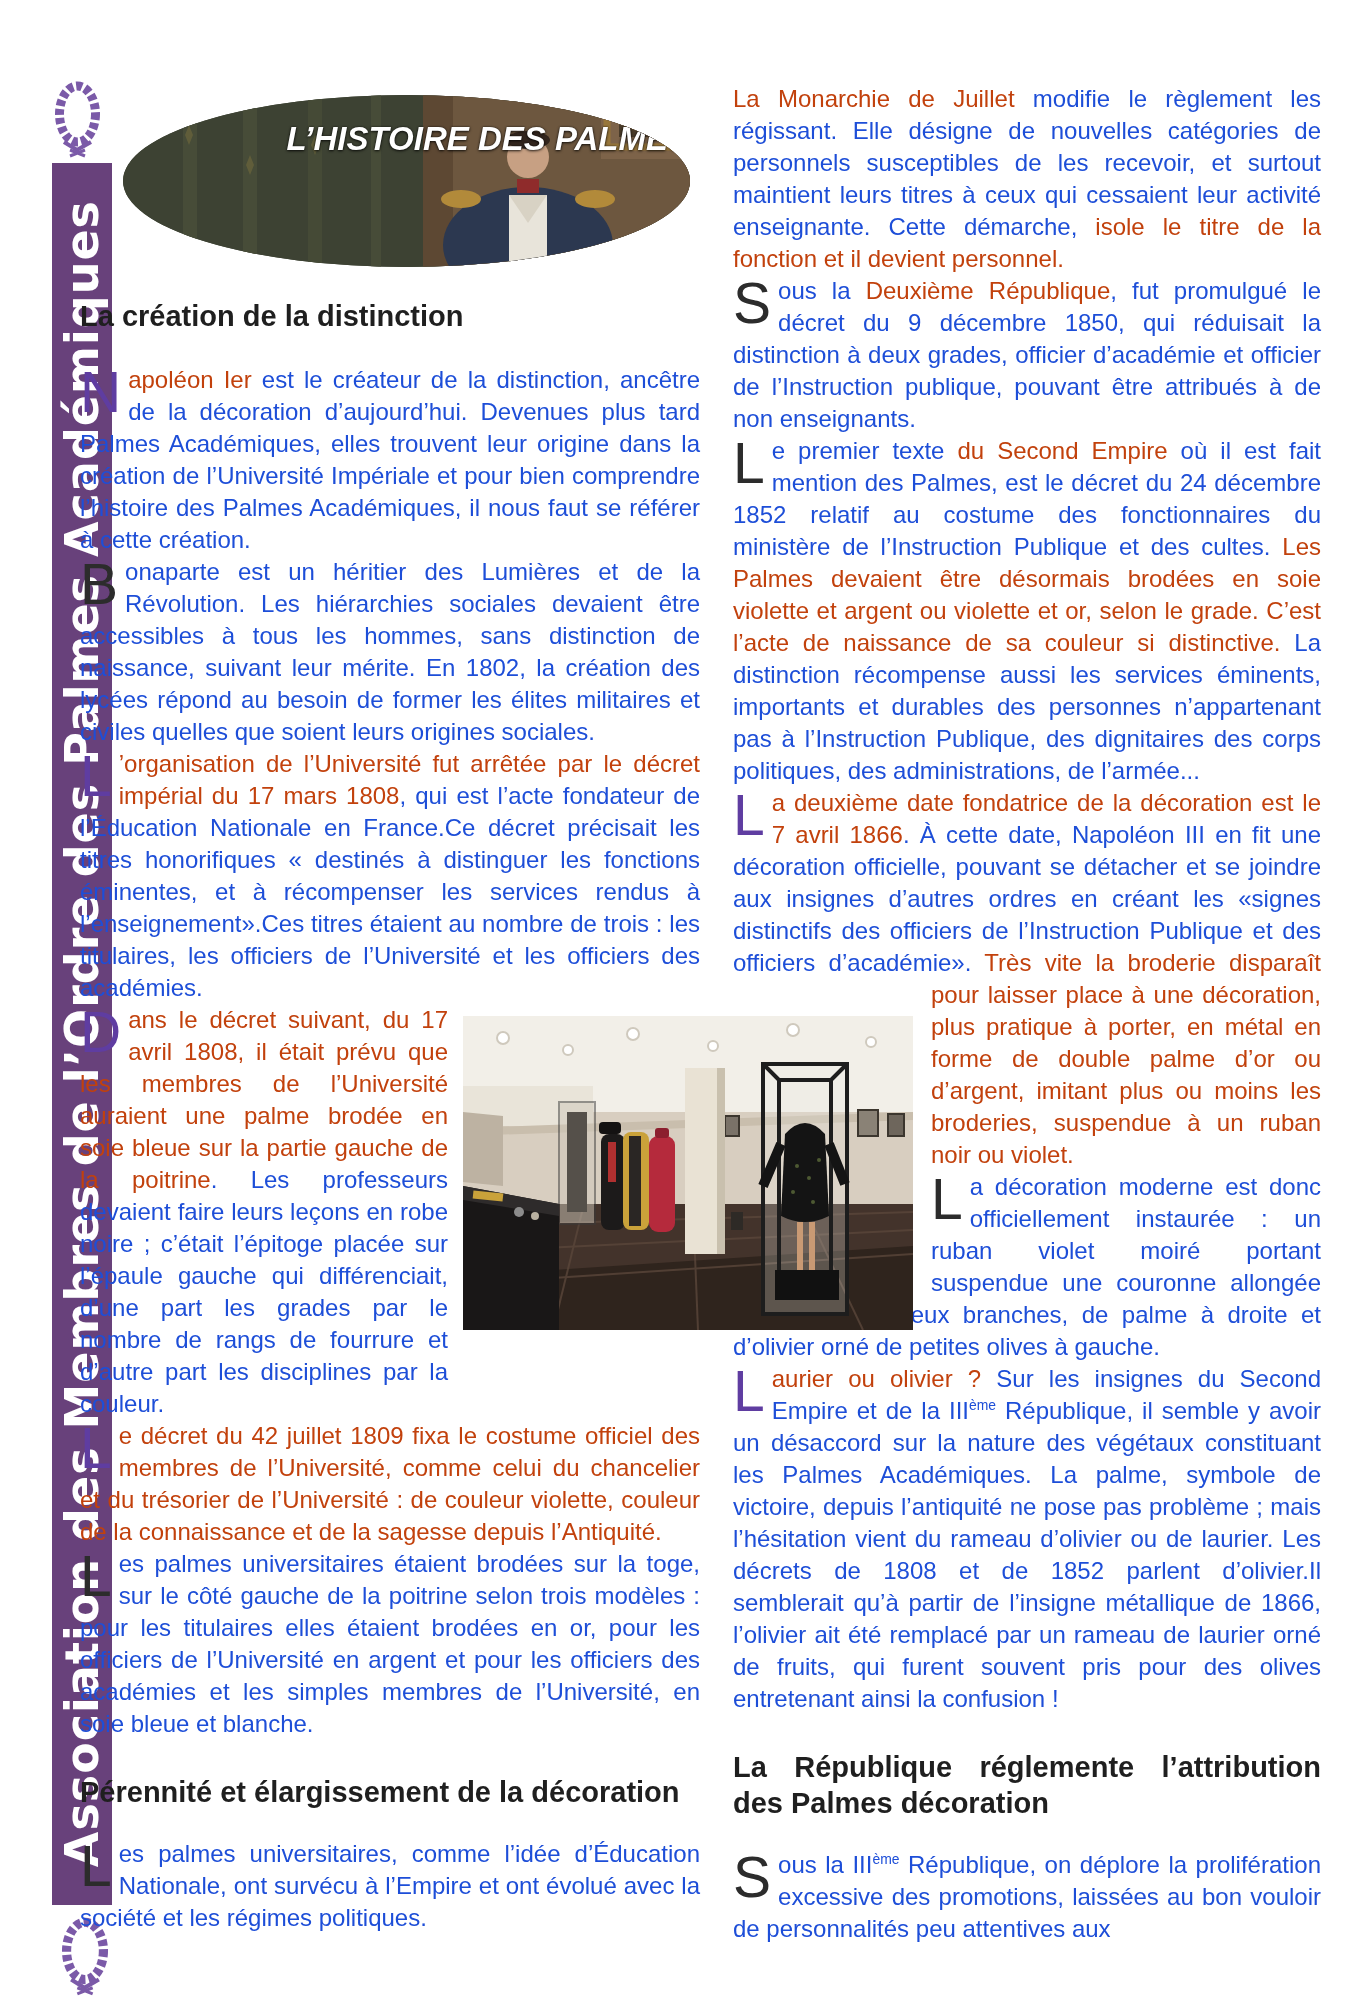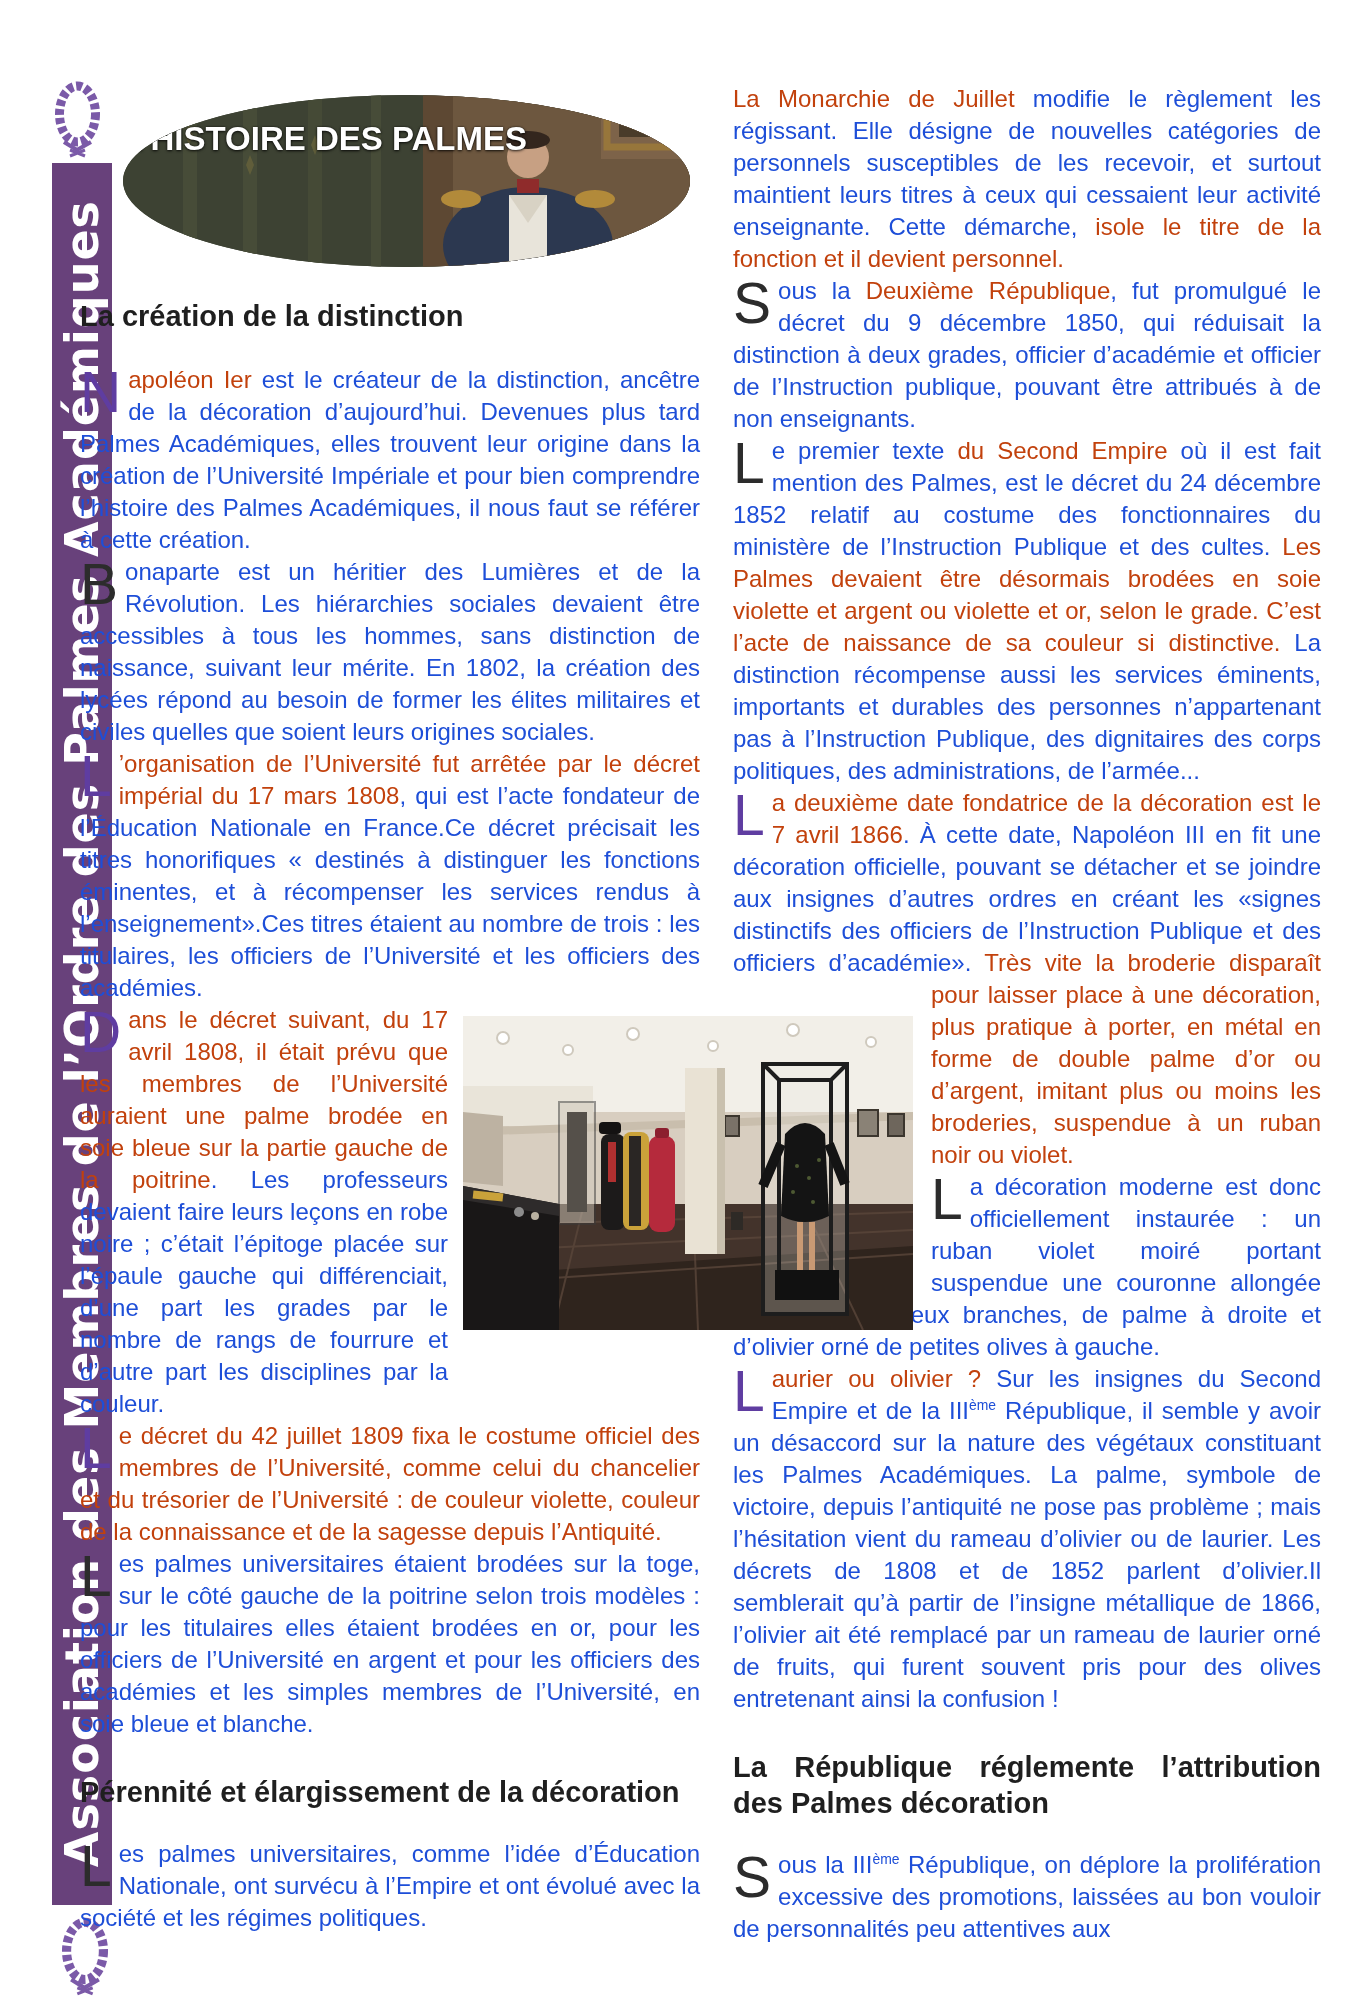--- a/index.html
+++ b/index.html
@@ -9,23 +9,23 @@
   #sidebar-bar{position:absolute;left:52px;top:163px;width:60px;height:1742px;background:#68417b;
                display:flex;align-items:center;justify-content:center;}
   #sidebar-text{writing-mode:vertical-rl;transform:rotate(180deg);white-space:nowrap;
                 color:#ffffff;font-weight:bold;font-size:46px;letter-spacing:1px;
                 font-family:"DejaVu Sans", sans-serif;}
   .wreath{position:absolute;}
   
   #banner{position:absolute;left:123px;top:95px;width:567px;height:172px;border-radius:50%;
           overflow:hidden;background:#3d4233;}
   #banner svg{position:absolute;left:0;top:0;}
-  #banner-title{position:absolute;left:0;top:24px;width:100%;text-align:left;
+  #banner-title{position:absolute;left:0;top:24px;width:100%;text-align:right;
                 color:#ffffff;font-weight:bold;font-size:33px;line-height:39px;
-                text-shadow:0 1px 3px rgba(0,0,0,.75), 0 0 2px rgba(0,0,0,.6);}
+                text-shadow:0 1px 3px rgba(0,0,0,.75), 0 0 2px rgba(0,0,0,.6);font-style:italic;}
   
   .col{position:absolute;text-align:justify;font-size:24px;line-height:32px;}
   #col-left{left:80px;top:298px;width:620px;}
   #col-right{left:733px;top:83px;width:588px;}
   h2.head{font-size:29px;line-height:36px;font-weight:bold;color:#1f1f1f;margin:0 0 30px 0;
           text-align:justify;}
   h2.head.mt{margin-top:34px;margin-bottom:28px;}
   .para{margin:0;}
   .para.narrow{width:368px;}
   .black{color:#1d4ed8;}

